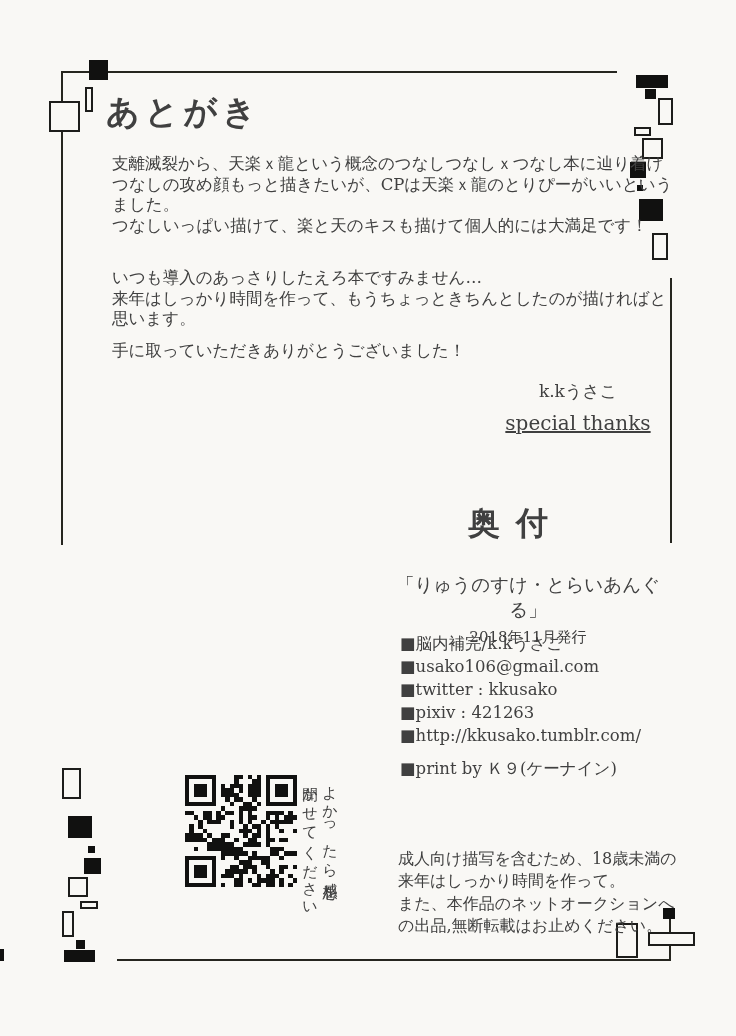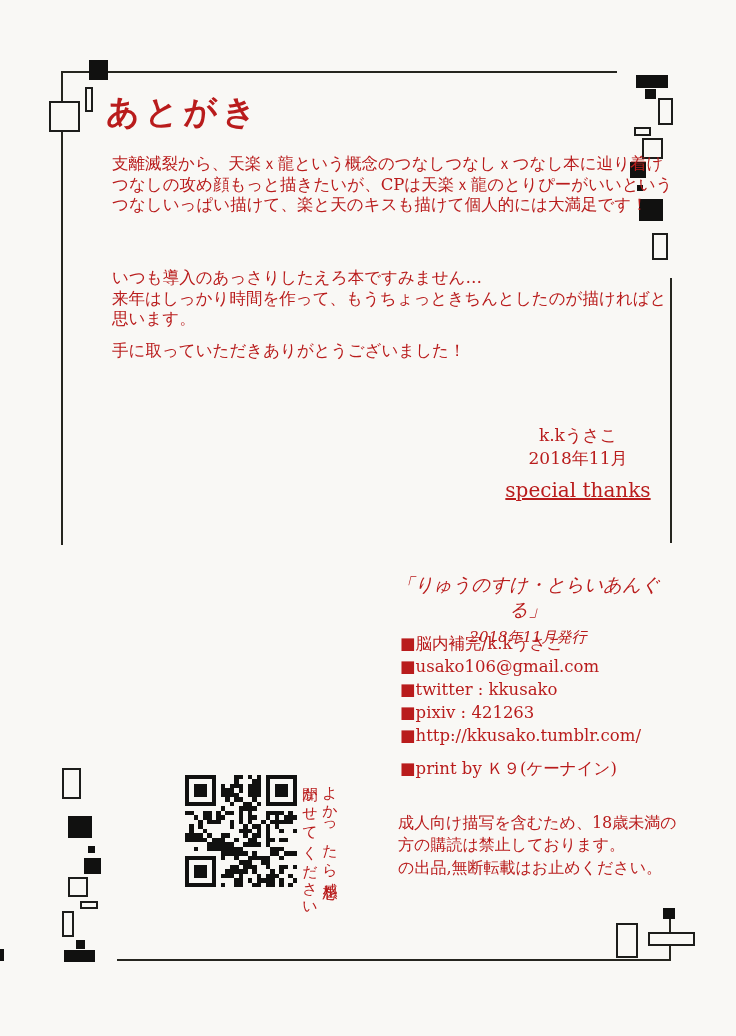--- a/index.html
+++ b/index.html
@@ -1,20 +1,20 @@
 <!DOCTYPE html>
 <html><head>
 <meta charset="utf-8">
 <style>
   html,body { margin:0; padding:0; background:#e8e8e6; }
   .page {
     position:relative; width:736px; height:1036px;
     background:#f9f8f5; overflow:hidden;
     font-family:"DejaVu Serif","Liberation Serif",serif;
-    color:#b91c1c;
+    color:#404040;
   }
   .abs { position:absolute; }
   
   .frame { position:absolute; background:#26261f; }
   
   .deco-fill { position:absolute; background:#111110; }
   .deco-outline { position:absolute; background:#f9f8f5; border:2px solid #1d1d1b; box-sizing:border-box; }
   
   .title { font-size:33px; font-weight:bold; letter-spacing:5px; }
   .body-text { font-size:16.5px; line-height:20.7px; font-weight:500; }
@@ -72,56 +72,58 @@
 
   <div class="deco-fill" style="left:663px; top:908px; width:12px; height:11px;"></div>
   <div class="deco-outline" style="left:616px; top:923px; width:22px; height:35px;"></div>
   <div class="deco-outline" style="left:648px; top:932px; width:47px; height:14px;"></div>
 
   <div class="abs title" style="left:106px; top:90px;">あとがき</div>
 
   <div class="abs body-text" style="left:112px; top:154px;">
     <div>支離滅裂から、天楽ｘ龍という概念のつなしつなしｘつなし本に辿り着け</div>
     <div>つなしの攻め顔もっと描きたいが、CPは天楽ｘ龍のとりぴーがいいという</div>
+    <div>ました。</div>
     <div>つなしいっぱい描けて、楽と天のキスも描けて個人的には大満足です！</div>
   </div>
 
   <div class="abs body-text" style="left:112px; top:268px;">
     <div>いつも導入のあっさりしたえろ本ですみません…</div>
     <div>来年はしっかり時間を作って、もうちょっときちんとしたのが描ければと</div>
     <div>思います。</div>
   </div>
 
   <div class="abs body-text" style="left:112px; top:341px;">手に取っていただきありがとうございました！</div>
 
-  <div class="abs sig-block" style="left:478px; top:380px;margin-top:44px;">
+  <div class="abs sig-block" style="left:478px; top:380px;">
     <div>k.kうさこ</div>
-    <div>2018年11月</div>
     <div class="sig-thanks">special thanks</div>
   </div>
 
-
-  <div class="abs book-block" style="left:378px; top:572px;font-style:italic;">
+  <div class="abs okuzuke" style="left:452px; top:502px;">奥付</div>
+
+  <div class="abs book-block" style="left:378px; top:572px;">
     <div class="book-title">「りゅうのすけ・とらいあんぐる」</div>
     <div class="book-date">2018年11月発行</div>
   </div>
 
   <div class="abs credits" style="left:400px; top:632px;">
     <div>■脳内補完/k.kうさこ</div>
     <div>■usako106@gmail.com</div>
     <div>■twitter : kkusako</div>
     <div>■pixiv : 421263</div>
     <div>■http://kkusako.tumblr.com/</div>
   </div>
 
   <div class="abs printby" style="left:400px; top:758px;">■print by Ｋ９(ケーナイン)</div>
 
-  <div class="abs disclaimer" style="left:398px; top:812px;">
+  <div class="abs disclaimer" style="left:398px; top:848px;">
     <div>成人向け描写を含むため、18歳未満の</div>
-    <div>方の購読は禁止しております。</div>
+    <div>来年はしっかり時間を作って。</div>
+    <div>また、本作品のネットオークションへ</div>
     <div>の出品,無断転載はお止めください。</div>
   </div>
 
   <div class="abs qr-box" style="left:185px; top:773px;">
     <svg id="qr-svg" width="112" height="116" viewBox="0 0 25 25" shape-rendering="crispEdges">
       <rect x="0" y="0" width="25" height="25" fill="#f9f8f5"></rect>
 
       <g fill="#111110">
         <rect x="0" y="0" width="7" height="7"></rect>
         <rect x="18" y="0" width="7" height="7"></rect>

